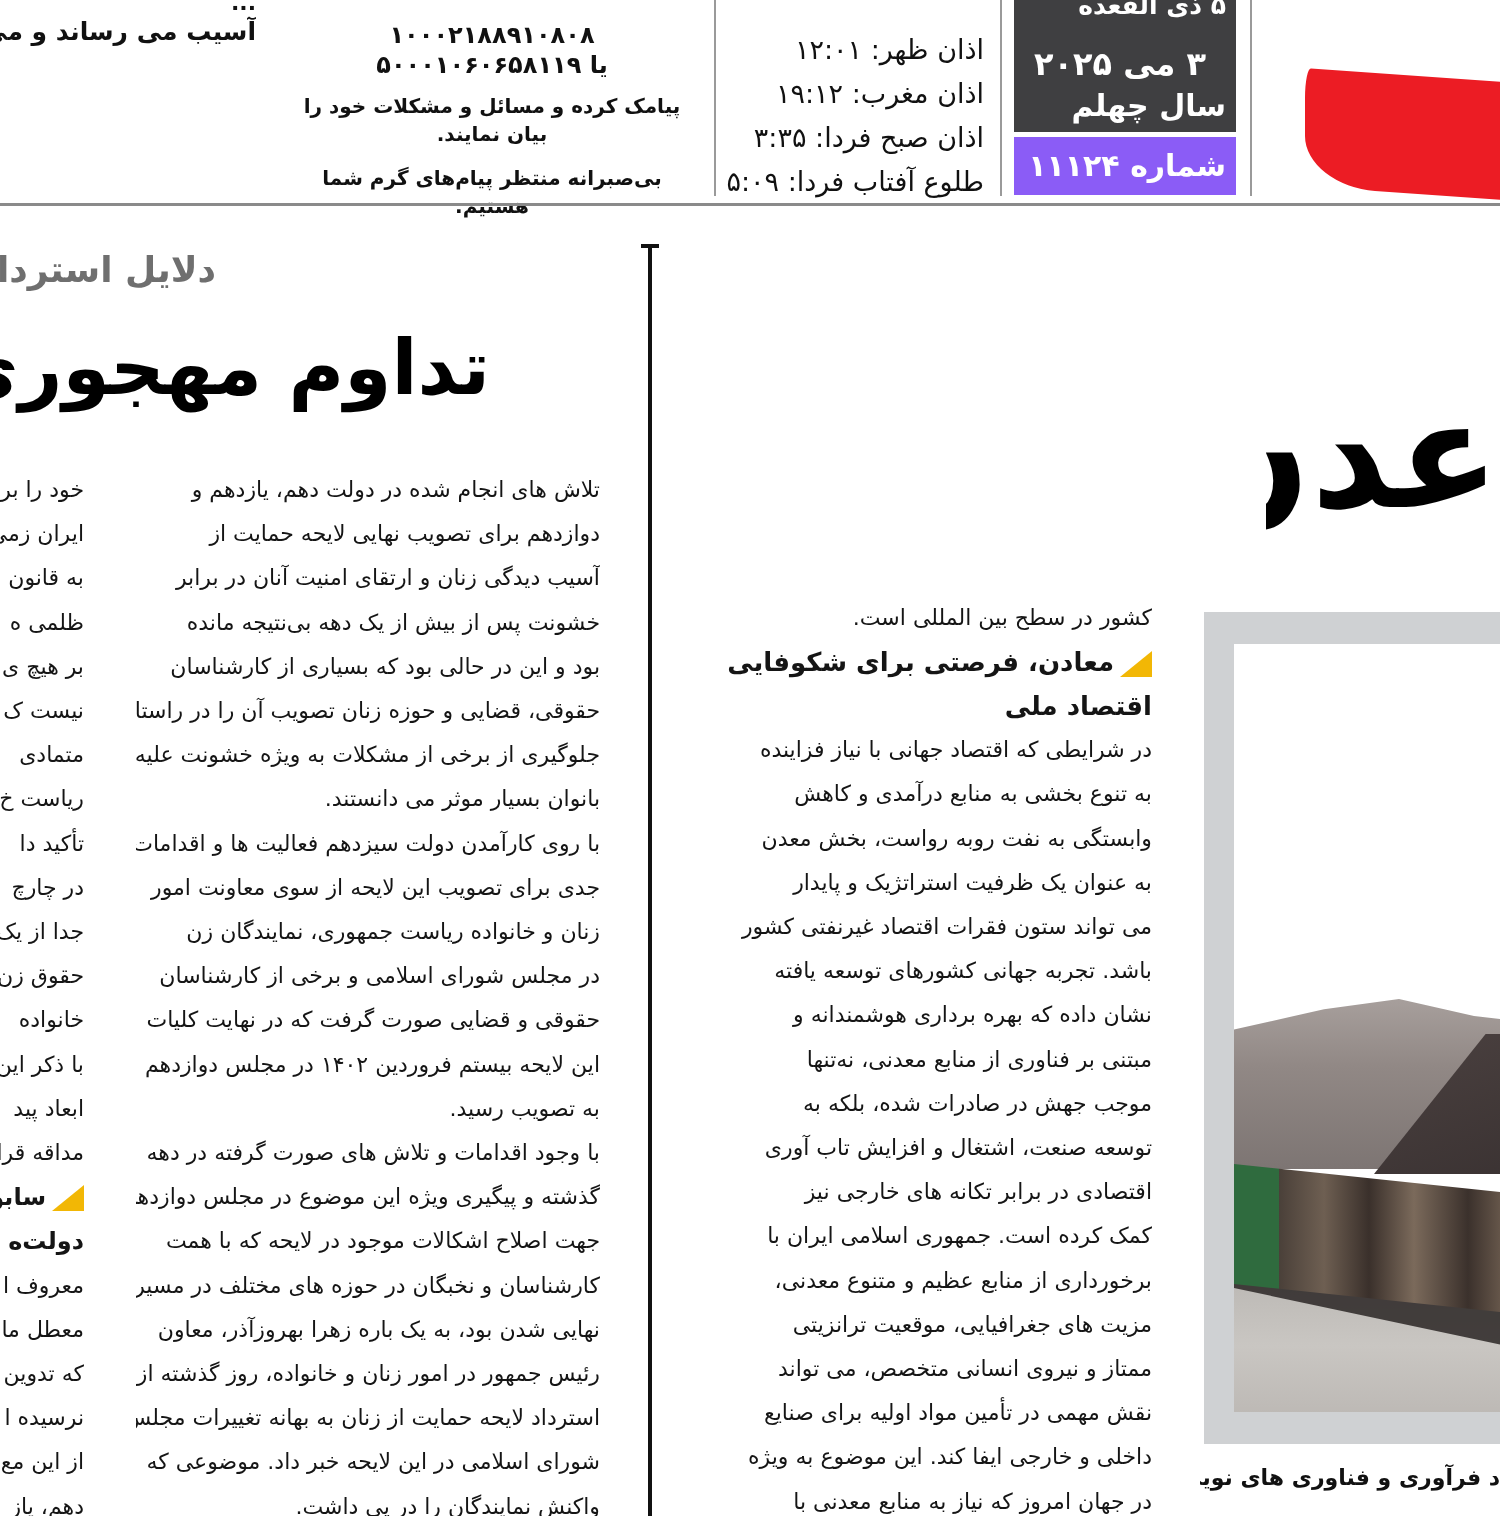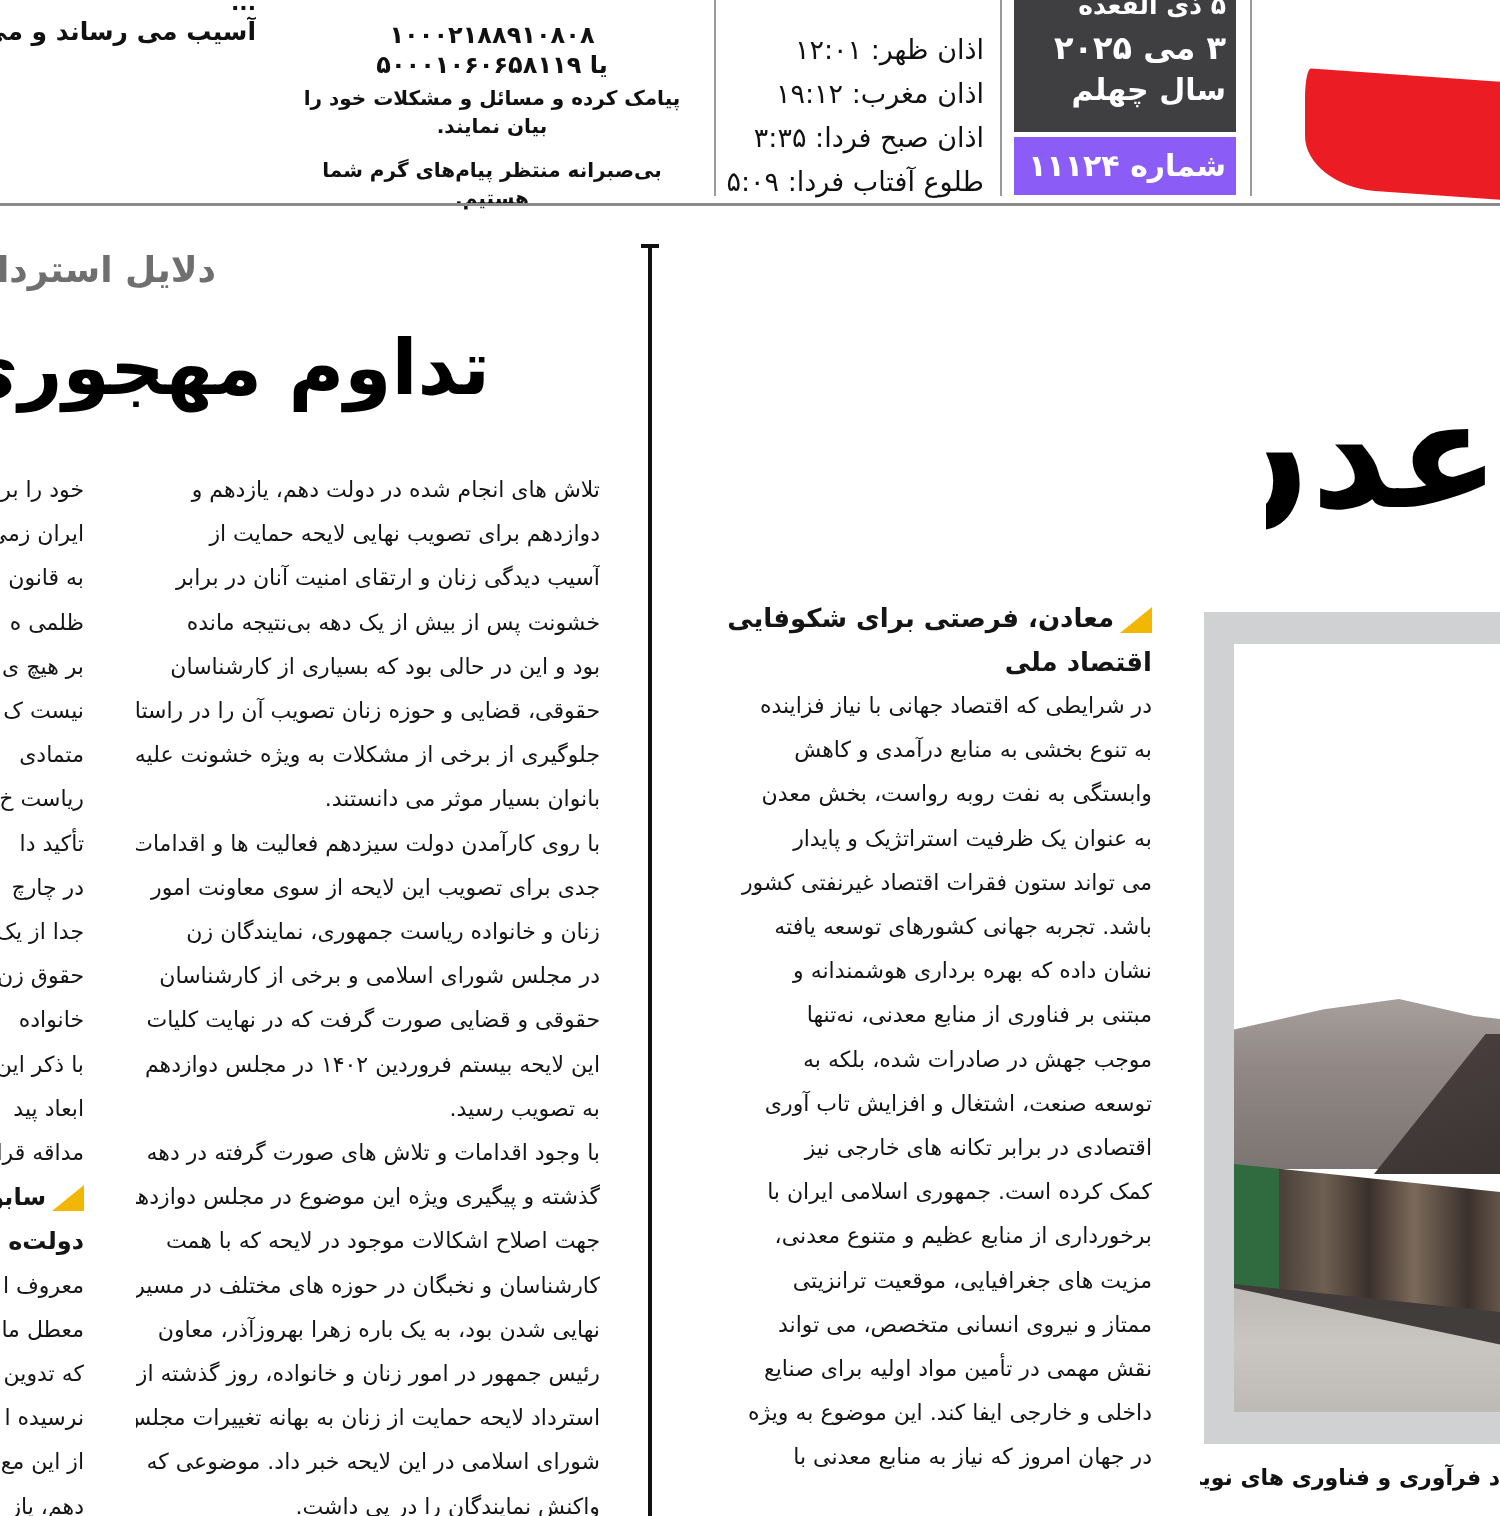--- a/index.html
+++ b/index.html
@@ -12,21 +12,21 @@
   
   .top-rule { position:absolute; left:0; top:203px; width:1500px; height:3px; background:#8a8a8a; }
   .vsep { position:absolute; top:0; width:2px; height:196px; background:#9a9a9a; }
 
   .date-box {
     position:absolute; left:1014px; top:0; width:222px; height:132px;
     background:#3f3f41; color:#fff; direction:rtl; text-align:right;
     font-weight:bold; padding-right:10px; box-sizing:border-box;
   }
   .date-box .l1 { font-size:25px; line-height:24px; height:24px; overflow:hidden; margin-top:-6px; }
-  .date-box .l2 { font-size:32px; line-height:44px; margin-top:8px; }
+  .date-box .l2 { font-size:32px; line-height:44px; margin-top:24px;text-align:center; }
   .date-box .l3 { font-size:30px; line-height:40px; }
   .issue-box {
     position:absolute; left:1014px; top:137px; width:222px; height:58px;
     background:#8b5cf6; color:#fff; direction:rtl; text-align:right;
     font-weight:bold; font-size:30px; line-height:58px; padding-right:10px; box-sizing:border-box;
   }
 
   .red-logo {
     position:absolute; left:1305px; top:68px; width:220px; height:118px;
     background:#ec1c24;
@@ -36,21 +36,21 @@
     transform-origin:left top;
   }
 
   .prayer { position:absolute; left:718px; top:0; width:266px; direction:rtl; text-align:right; font-size:27px;margin-top:48px; }
   .prayer div { height:44px; line-height:44px; white-space:nowrap; }
   .prayer .first { margin-top:-16px; height:40px; line-height:36px; }
 
   .sms { position:absolute; left:282px; top:0; width:420px; direction:rtl; text-align:center; font-weight:bold; }
   .sms .n1 { font-size:24px; line-height:30px; margin-top:20px; }
   .sms .n2 { font-size:24px; line-height:30px; }
-  .sms .t1 { font-size:20px; line-height:28px; margin-top:4px; }
+  .sms .t1 { font-size:20px; line-height:28px; margin-top:12px; }
   .sms .t2 { font-size:20px; line-height:28px; margin-top:16px; }
 
   .left-snip { position:absolute; left:0; top:0; width:256px; direction:rtl; text-align:right; font-size:25px; font-weight:bold; white-space:nowrap; overflow:hidden; }
   .left-snip .cut { height:12px; overflow:hidden; line-height:6px; font-size:22px; }
   .left-snip .line { line-height:32px; margin-top:4px; }
 
   
   .col-rule { position:absolute; left:648px; top:244px; width:4px; height:1272px; background:#111; }
   .col-rule-cap { position:absolute; left:641px; top:244px; width:18px; height:4px; background:#111; }
 
@@ -198,20 +198,21 @@
   </div>
 </div>
 
 <div class="col-rule-cap"></div>
 <div class="col-rule"></div>
 
 <div>
   <div class="headline-right">عدن</div>
 
   <div class="article-col col-mid">
+    <span class="ln">کشور در سطح بین المللی است.</span>
     <span class="ln subhead"><span class="tri"></span><span>معادن، فرصتی برای شکوفایی</span></span>
     <span class="ln subhead">اقتصاد ملی</span>
     <span class="ln">در شرایطی که اقتصاد جهانی با نیاز فزاینده</span>
     <span class="ln">به تنوع بخشی به منابع درآمدی و کاهش</span>
     <span class="ln">وابستگی به نفت روبه رواست، بخش معدن</span>
     <span class="ln">به عنوان یک ظرفیت استراتژیک و پایدار</span>
     <span class="ln">می تواند ستون فقرات اقتصاد غیرنفتی کشور</span>
     <span class="ln">باشد. تجربه جهانی کشورهای توسعه یافته</span>
     <span class="ln">نشان داده که بهره برداری هوشمندانه و</span>
     <span class="ln">مبتنی بر فناوری از منابع معدنی، نه‌تنها</span>

